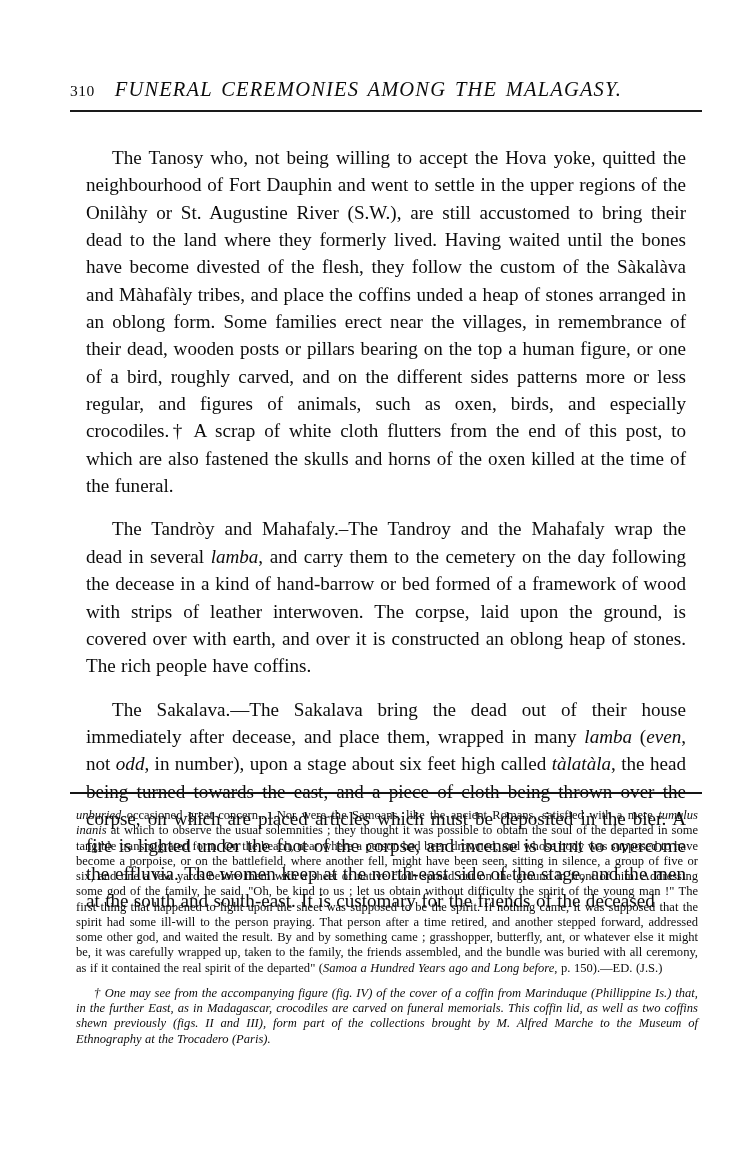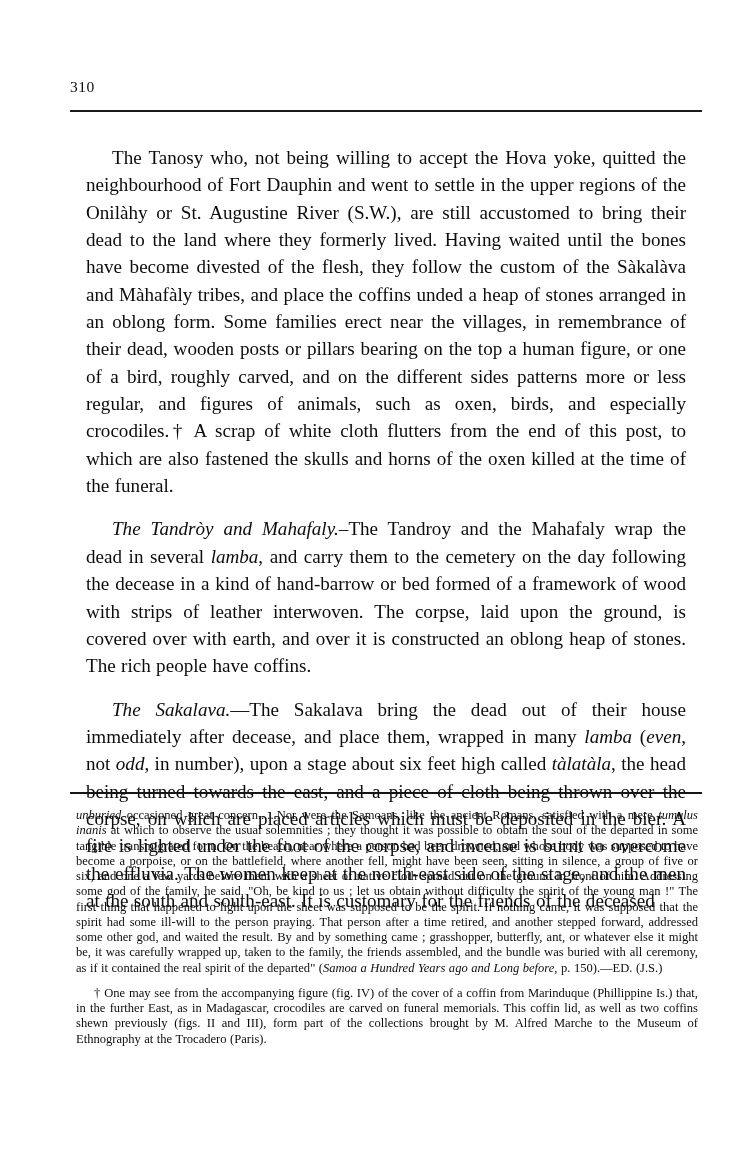--- a/index.html
+++ b/index.html
@@ -67,21 +67,20 @@
     hyphens: none;
   }
   .body-block p.indent {
     text-indent: 26px;
   }
   .body-block p + p {
     margin-top: 0;
   }
   i, .it { font-style: italic; }
   .runin {
-    font-style: italic;
   }
 
   
   .rule-foot {
     position: absolute;
     left: 70px;
     top: 792px;
     width: 632px;
     height: 2px;
     background: #151515;
@@ -101,29 +100,31 @@
     text-align: justify;
     text-justify: inter-word;
     word-spacing: 0.35px;
   }
   .fn-first {
     text-indent: 0;
   }
   .fn-dagger {
     text-indent: 18px;
     margin-top: 10px !important;
+    font-style: italic;
   }
 </style>
 </head>
 <body>
 
 <div class="page">
 
   <div class="runhead">
     <span class="folio">310</span>
+    <span class="runtitle">FUNERAL CEREMONIES AMONG THE MALAGASY.</span>
   </div>
   <div class="rule-head"></div>
 
   <div class="body-block">
 
     <p class="indent"><span>The Tanosy who, not being willing to accept the Hova yoke, quitted the neighbourhood of Fort Dauphin and went to settle in the upper regions of the Onilàhy or St. Augustine River (S.W.), are still accustomed to bring their dead to the land where they formerly lived. Having waited until the bones have become divested of the flesh, they follow the custom of the Sàkalàva and Màhafàly tribes, and place the coffins unded a heap of stones arranged in an oblong form. Some families erect near the villages, in remembrance of their dead, wooden posts or pillars bearing on the top a human figure, or one of a bird, roughly carved, and on the different sides patterns more or less regular, and figures of animals, such as oxen, birds, and especially crocodiles.† A scrap of white cloth flutters from the end of this post, to which are also fastened the skulls and horns of the oxen killed at the time of the funeral.</span></p>
 
     <p class="indent"><span class="runin">The Tandròy and Mahafaly.</span><span>–</span><span>The Tandroy and the Mahafaly wrap the dead in several <i>lamba</i>, and carry them to the cemetery on the day following the decease in a kind of hand-barrow or bed formed of a framework of wood with strips of leather interwoven. The corpse, laid upon the ground, is covered over with earth, and over it is constructed an oblong heap of stones. The rich people have coffins.</span></p>
 
     <p class="indent"><span class="runin">The Sakalava.</span><span>—</span><span>The Sakalava bring the dead out of their house immediately after decease, and place them, wrapped in many <i>lamba</i> (<i>even</i>, not <i>odd</i>, in number), upon a stage about six feet high called <i>tàlatàla</i>, the head being turned towards the east, and a piece of cloth being thrown over the corpse, on which are placed articles which must be deposited in the bier. A fire is lighted under the foot of the corpse, and incense is burnt to overcome the effluvia. The women keep at the north-east side of the stage, and the men at the south and south-east. It is customary for the friends of the deceased</span></p>

